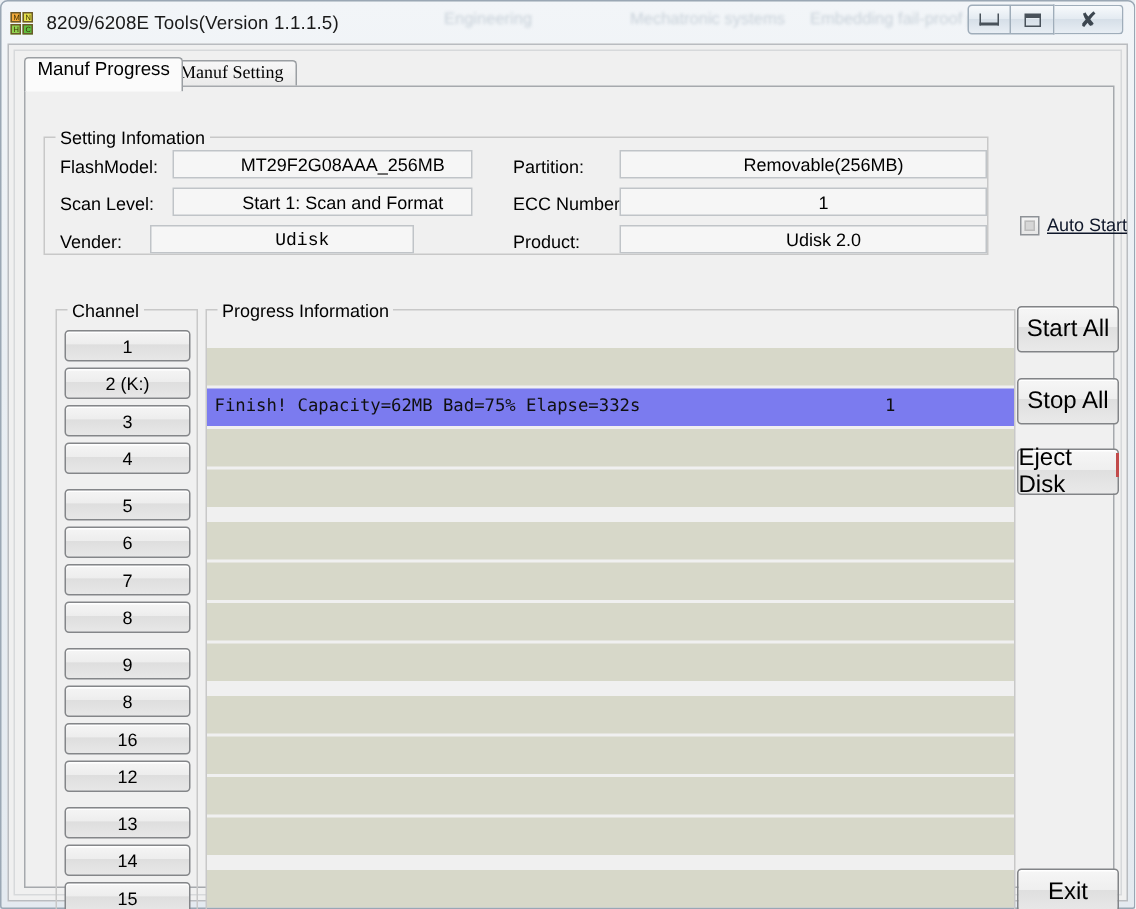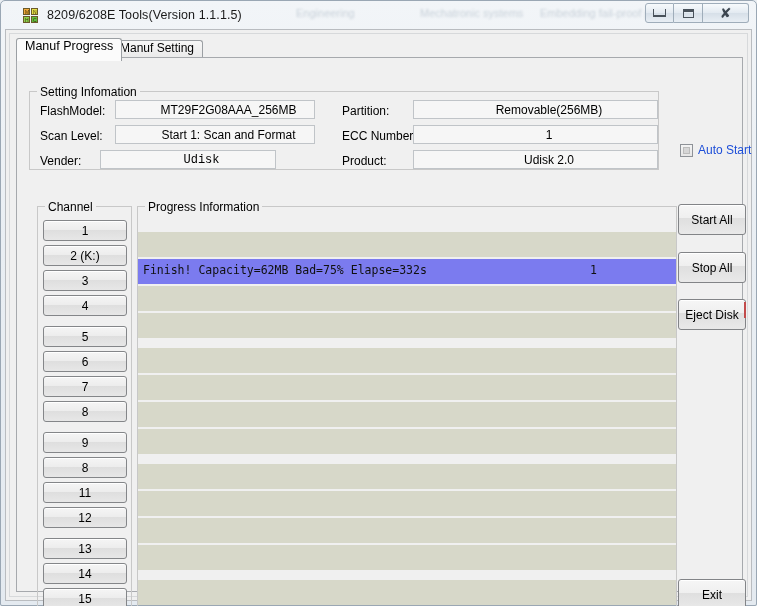--- a/index.html
+++ b/index.html
@@ -29,21 +29,21 @@
     border: 1px solid #9aa7b4;
     border-radius: 5px 5px 2px 2px;
     background: linear-gradient(to bottom, #f2f5f8 0%, #e9eef3 40%, #e4eaf0 100%);
   }
   .titlebar {
     position: absolute;
     left: 1px; top: 1px;
     width: 755px; height: 28px;
     display: flex;
     align-items: center;
-    padding-left: 22px;
+    padding-left: 6px;
     box-sizing: border-box;
   }
   .app-icon {
     width: 17px; height: 17px;
     position: relative;
     flex: 0 0 auto;
     margin-right: 7px;
   }
   .app-icon .blk { position:absolute; width:7px; height:7px; border:1px solid #6b5a2a; box-sizing:border-box; }
   .app-icon .b1 { left:0px;  top:1px; background:#f2a93b; }
@@ -133,21 +133,21 @@
   }
   .tab.active {
     top: 0px;
     height: 23px;
     background: #fbfbfb;
     border-color: #9b9fa3;
     z-index: 3;
     font-size: 12.5px;
   }
   .tab.t0 { left: 0px; }
-  .tab.t1 { left: 95px; }
+  .tab.t1 { left: 95px; font-family: Liberation Serif, serif; }
 
   .tab-body {
     position: absolute;
     left: 6px; top: 23px;
     width: 727px; height: 535px;
     background: #f0f0f0;
     border: 1px solid #a6a9ad;
     box-sizing: border-box;
   }
 
@@ -209,21 +209,21 @@
     position: relative;
   }
   .chk::after {
     content: "";
     position: absolute;
     left: 2px; top: 2px; right: 2px; bottom: 2px;
     background: #d6d6d6;
     border: 1px solid #bcbcbc;
     box-sizing: border-box;
   }
-  .autostart-label { font-size: 12px; color: #1d4ed8; white-space: nowrap; }
+  .autostart-label { font-size: 12px; color: #0f172a; white-space: nowrap; text-decoration: underline; }
 
   
   .grp-channel { left: 20px; top: 148px; width: 95px; height: 435px; }
 
   .chan-btn {
     position: absolute;
     left: 5px;
     width: 84px;
     height: 21px;
     box-sizing: border-box;
@@ -280,21 +280,21 @@
   
   .side-btn {
     position: absolute;
     width: 68px;
     height: 31px;
     box-sizing: border-box;
     border: 1px solid #828487;
     border-radius: 3px;
     background: linear-gradient(to bottom, #f6f6f6 0%, #efefef 45%, #dfdfdf 46%, #e9e9e9 100%);
     display: flex; align-items: center; justify-content: center;
-    font-size: 12px;
+    font-size: 16px;
     color: #000;
     box-shadow: inset 0 1px 0 #ffffff;
   }
   .btn-start { left: 668px; top: 170px; }
   .btn-stop  { left: 668px; top: 218px; }
   .btn-eject { left: 668px; top: 265px; }
   .btn-exit  { left: 668px; top: 545px; }
 
   
   .edge-sliver {
@@ -410,21 +410,21 @@
               <div class="chan-btn" style="top: 194px;">
                 <span>8</span>
               </div>
               <div class="chan-btn" style="top: 225px;">
                 <span>9</span>
               </div>
               <div class="chan-btn" style="top: 250px;">
                 <span>8</span>
               </div>
               <div class="chan-btn" style="top: 275px;">
-                <span>11</span>
+                <span>16</span>
               </div>
               <div class="chan-btn" style="top: 300px;">
                 <span>12</span>
               </div>
               <div class="chan-btn" style="top: 331px;">
                 <span>13</span>
               </div>
               <div class="chan-btn" style="top: 356px;">
                 <span>14</span>
               </div>

